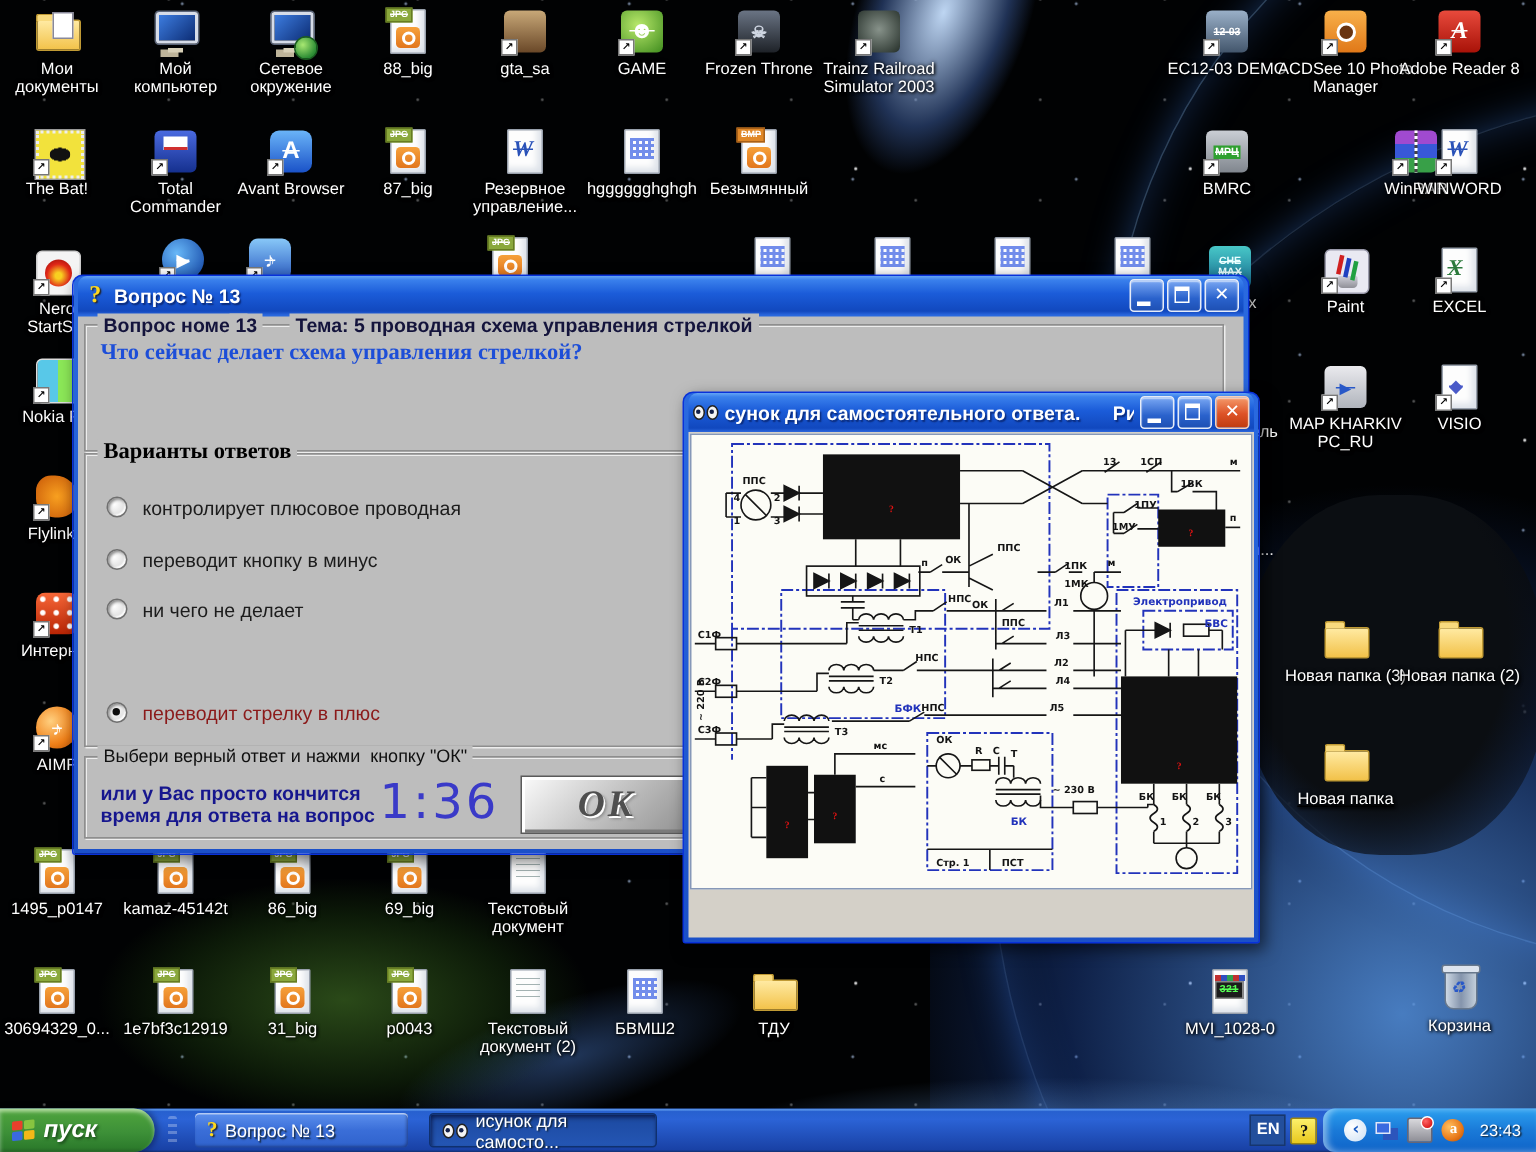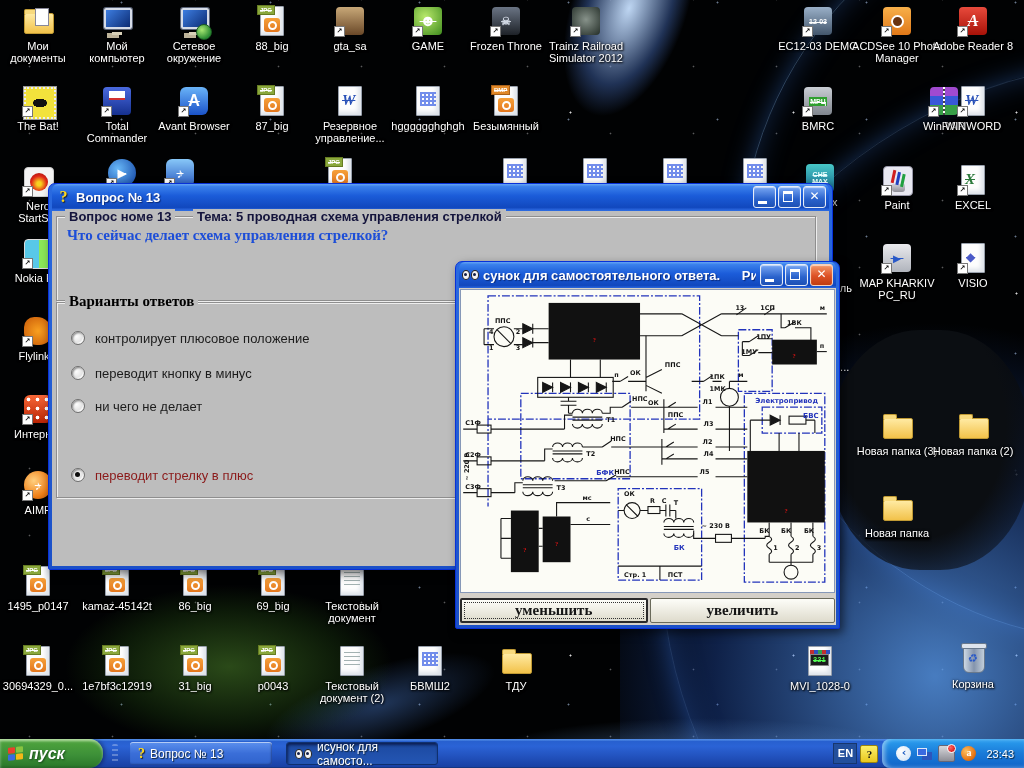--- a/index.html
+++ b/index.html
@@ -304,21 +304,21 @@
       <div class="dicon t-throne" style="left: 506px; top: 5px; width: 90px; margin-left: -45px;">
         <div class="ig sc">
           <s class="sq">☠</s>
         </div>
         <div class="lbl">Frozen Throne</div>
       </div>
       <div class="dicon t-trainz" style="left: 586px; top: 5px; width: 110px; margin-left: -55px;">
         <div class="ig sc">
           <s class="sq"></s>
         </div>
-        <div class="lbl">Trainz Railroad Simulator 2012</div>
+        <div class="lbl">Trainz Railroad Simulator 2003</div>
       </div>
       <div class="dicon t-ec12" style="left: 818px; top: 5px; width: 92px; margin-left: -46px;">
         <div class="ig sc">
           <s class="sq">12-03</s>
         </div>
         <div class="lbl">EC12-03 DEMO</div>
       </div>
       <div class="dicon t-acd" style="left: 897px; top: 5px; width: 100px; margin-left: -50px;">
         <div class="ig sc">
           <s class="sq">
@@ -647,35 +647,46 @@
       <div class="gb f1">
         <span class="gcap" style="left:8px">Вопрос номер</span>
         <span class="gcap" style="left:96px">13</span>
         <span class="gcap" style="left:136px">Тема: 5 проводная схема управления стрелкой</span>
         <div class="question">Что сейчас делает схема управления стрелкой?</div>
       </div>
       <div class="gb f2" id="answers">
         <span class="gcap cap-serif" style="left:8px">Варианты ответов</span>
       <div class="ans" style="top: 27px;">
             <span class="rad"></span>
-            <span class="anslbl">контролирует плюсовое положение</span>
+            <span class="anslbl">контролирует плюсовое проводная</span>
           </div>
           <div class="ans" style="top: 62px;">
             <span class="rad"></span>
             <span class="anslbl">переводит кнопку в минус</span>
           </div>
           <div class="ans" style="top: 95px; text-align: center;">
             <span class="rad"></span>
             <span class="anslbl">ни чего не делает</span>
           </div>
           <div class="ans sel" style="top: 164px;">
             <span class="rad sel"></span>
             <span class="anslbl">переводит стрелку в плюс</span>
           </div>
         </div>
+      <div class="gb f3">
+        <span class="gcap cap-plain" style="left:8px">Выбери верный ответ и нажми  кнопку "ОК"</span>
+        <div class="flines">
+          <div>или у Вас просто кончится</div>
+          <div>время для ответа на вопрос</div>
+        </div>
+        <div class="timer">1:36</div>
+        <div class="okbtn">
+          <span>OK</span>
+        </div>
+      </div>
     </div>
   </div>
 
   <div class="win diag">
     <div class="tbar">
       <span class="wico eyes">
           <i></i>
           <i></i>
         </span>
       <span class="ttext">сунок для самостоятельного ответа.      Ри</span>
@@ -825,24 +836,20 @@
             </g>
           <g id="dg-q">
               <text x="134" y="52" class="q" font-size="24">?</text>
               <text x="335" y="68" class="q" font-size="13">?</text>
               <text x="327" y="224" class="q" font-size="26">?</text>
               <text x="64" y="264" class="q" font-size="15">?</text>
               <text x="96" y="258" class="q" font-size="15">?</text>
             </g>
         </svg>
       </div>
-      <div class="dbtns">
-        <button class="dbtn focus">уменьшить</button>
-        <button class="dbtn">увеличить</button>
-      </div>
     </div>
   </div>
 
   <div class="taskbar">
     <div class="start">
       <span class="flag">
           <i class="fr"></i>
           <i class="fg"></i>
           <i class="fb"></i>
           <i class="fy"></i>

